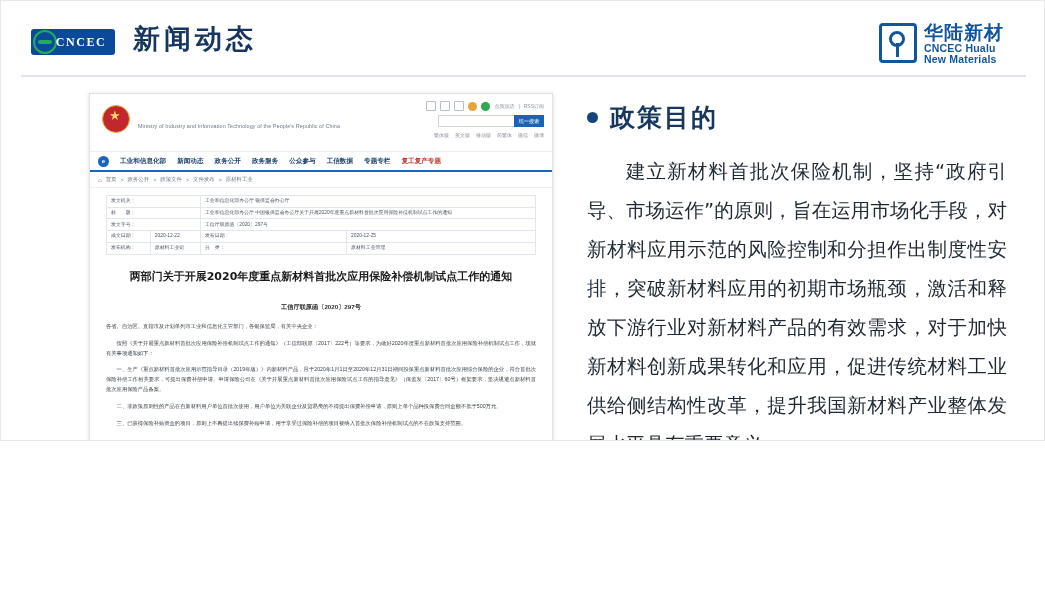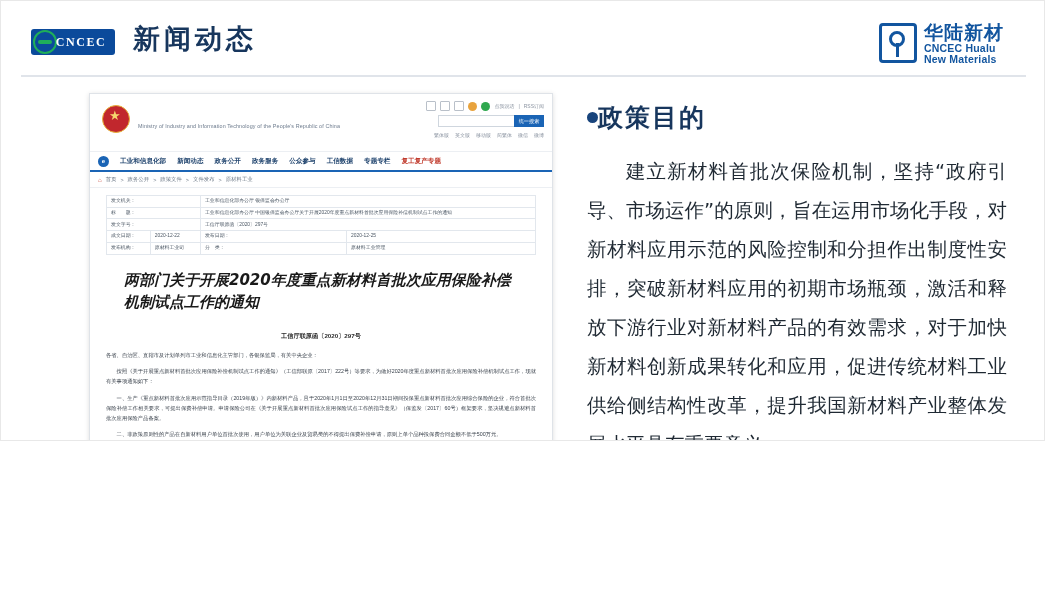--- a/index.html
+++ b/index.html
@@ -297,26 +297,26 @@
     font-size: 4.9px;
     color: #4a5663;
   }
   .meta-table td {
     border: 1px solid #e2e7ed;
     padding: 2.3px 4px;
     line-height: 1.25;
   }
   .doc-h1 {
     margin: 14px 34px 0 34px;
-    font-size: 15px;
+    text-align: center;
+    font-size: 11px;
     font-weight: bold;
     color: #1a1a1a;
     line-height: 1.5;
     font-family: "DejaVu Sans", "Liberation Sans", sans-serif;
-    font-style: italic;
   }
   .doc-code {
     margin-top: 18px;
     text-align: center;
     font-size: 6.2px;
     font-weight: bold;
     color: #2b2b2b;
   }
   .doc-body {
     margin: 10px 16px 0 16px;
@@ -337,20 +337,21 @@
   
   .right-col {
     position: absolute;
     left: 586px;
     top: 100px;
     width: 420px;
   }
   .bullet-head {
     display: flex;
     align-items: center;
+    gap: 12px;
   }
   .bullet-dot {
     width: 11px;
     height: 11px;
     border-radius: 50%;
     background: #18447c;
     flex: none;
   }
   .bullet-title {
     font-size: 25px;

